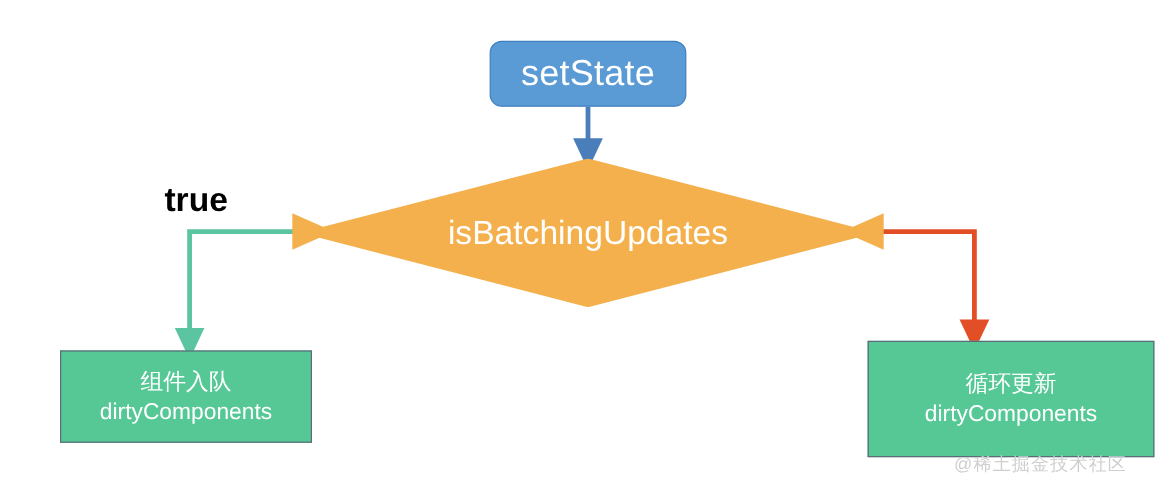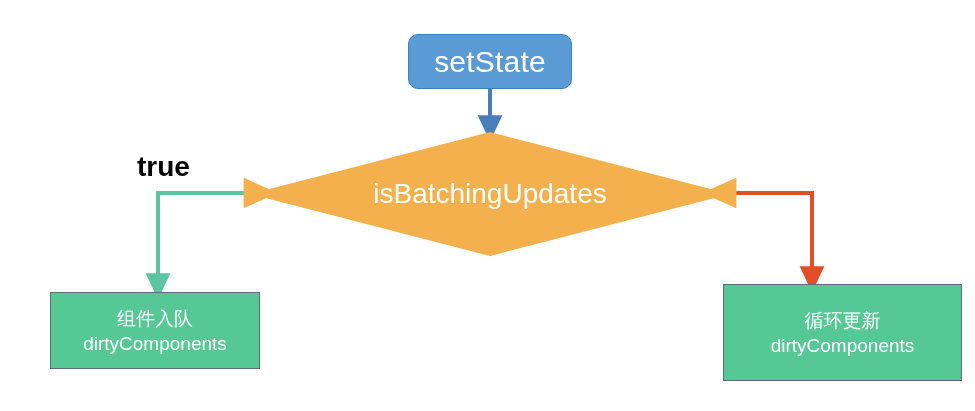--- a/index.html
+++ b/index.html
@@ -172,14 +172,15 @@
   <div class="node-process" id="node-queue">
     <span class="line">组件入队</span>
     <span class="line">dirtyComponents</span>
   </div>
 
   <div class="node-process" id="node-rerender">
     <span class="line">循环更新</span>
     <span class="line">dirtyComponents</span>
   </div>
 
+  <div class="watermark">@稀土掘金技术社区</div>
 
 </div>
 
 </body></html>

